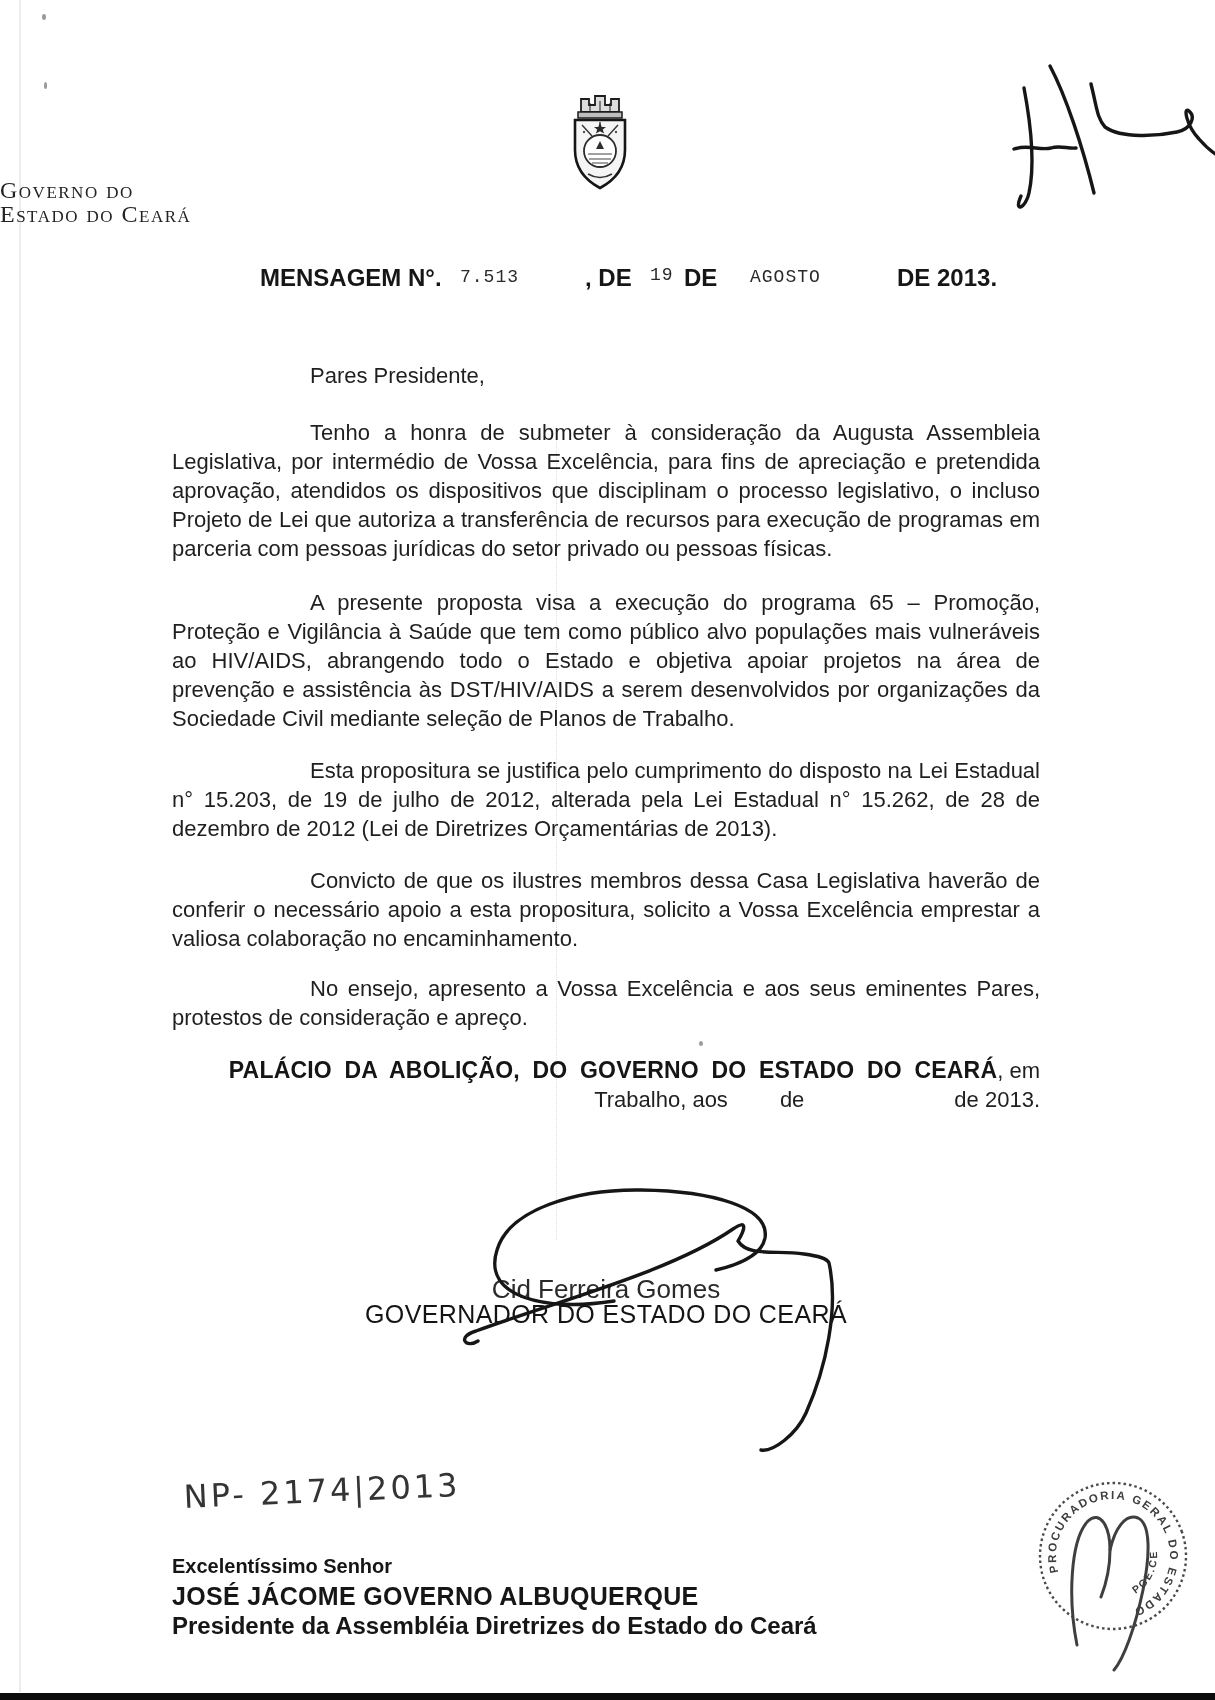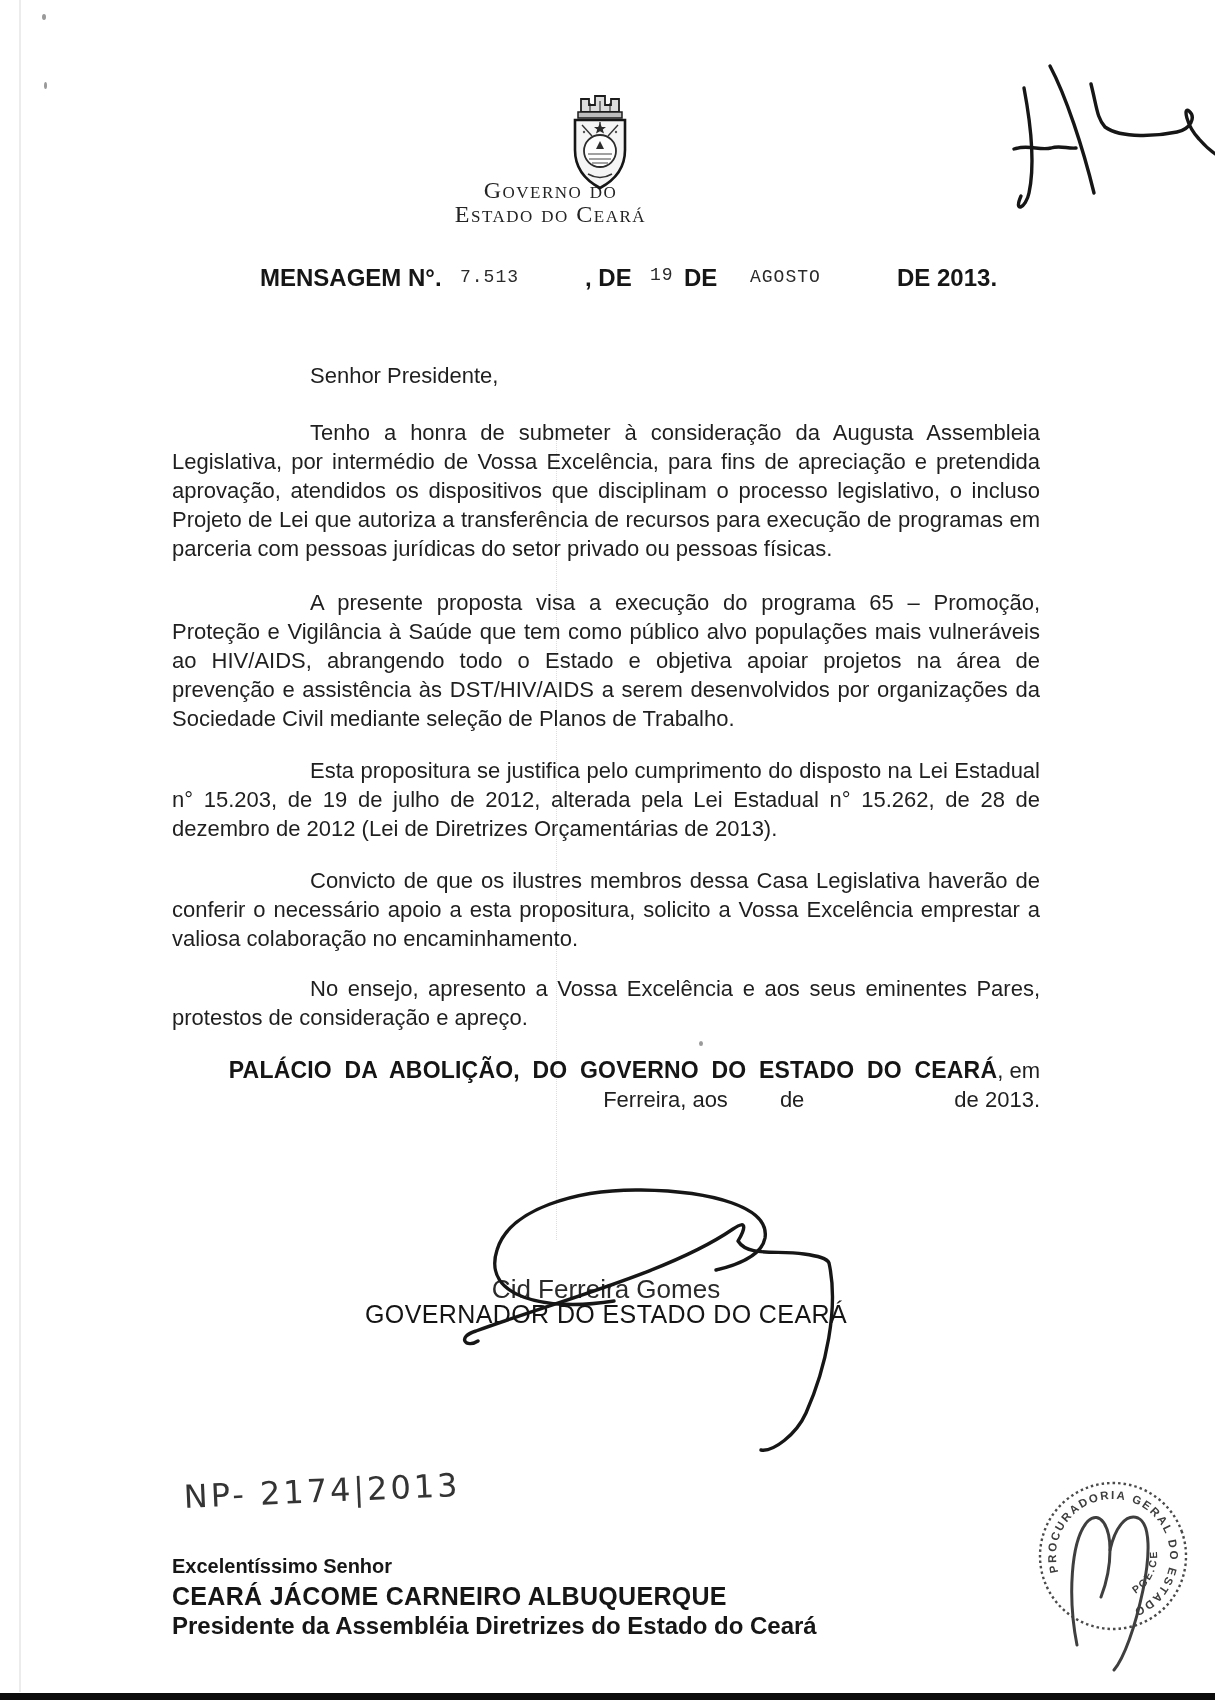--- a/index.html
+++ b/index.html
@@ -8,21 +8,21 @@
     background:#ffffff;
     position:relative;
     overflow:hidden;
     font-family:"Liberation Sans",sans-serif;
     color:#1d1d1d;
     -webkit-font-smoothing:antialiased;
   }
   .abs{position:absolute;}
   
   #letterhead{
-    top:178px;left:0;width:1101px;text-align:center;
+    top:178px;left:0;width:1101px;text-align:left;
     font-family:"Liberation Serif",serif;
     font-variant:small-caps;
     font-size:24px;line-height:24px;letter-spacing:1.5px;color:#232323;
   }
   
   #message-line{top:264px;left:228px;width:780px;height:30px;font-size:24px;margin-left:32px;}
   #message-line .b{font-weight:bold;color:#161616;}
   #message-line .tw{font-family:"Liberation Mono",monospace;font-size:18px;letter-spacing:1px;color:#2a2a2a;}
   #message-line span{position:absolute;top:0;white-space:nowrap;}
   
@@ -83,40 +83,40 @@
   <span class="b" style="left:0;">MENSAGEM N°.</span>
   <span class="tw" style="left:200px;top:3px;">7.513</span>
   <span class="b" style="left:325px;">, DE</span>
   <span class="tw" style="left:390px;top:1px;text-align:right;">19</span>
   <span class="b" style="left:424px;">DE</span>
   <span class="tw" style="left:490px;top:3px;">AGOSTO</span>
   <span class="b" style="left:637px;">DE 2013.</span>
 </div>
 
 <div class="abs" id="body-text">
-  <p class="salutation mb28">Senhor Presidente,</p>
+  <p class="salutation mb28">Pares Presidente,</p>
   <p class="mb25">Tenho a honra de submeter à consideração da Augusta Assembleia Legislativa, por intermédio de Vossa Excelência, para fins de apreciação e pretendida aprovação, atendidos os dispositivos que disciplinam o processo legislativo, o incluso Projeto de Lei que autoriza a transferência de recursos para execução de programas em parceria com pessoas jurídicas do setor privado ou pessoas físicas.</p>
   <p class="mb23">A presente proposta visa a execução do programa 65 – Promoção, Proteção e Vigilância à Saúde que tem como público alvo populações mais vulneráveis ao HIV/AIDS, abrangendo todo o Estado e objetiva apoiar projetos na área de prevenção e assistência às DST/HIV/AIDS a serem desenvolvidos por organizações da Sociedade Civil mediante seleção de Planos de Trabalho.</p>
   <p class="mb23">Esta propositura se justifica pelo cumprimento do disposto na Lei Estadual n° 15.203, de 19 de julho de 2012, alterada pela Lei Estadual n° 15.262, de 28 de dezembro de 2012 (Lei de Diretrizes Orçamentárias de 2013).</p>
   <p class="mb21">Convicto de que os ilustres membros dessa Casa Legislativa haverão de conferir o necessário apoio a esta propositura, solicito a Vossa Excelência emprestar a valiosa colaboração no encaminhamento.</p>
   <p class="mb24">No ensejo, apresento a Vossa Excelência e aos seus eminentes Pares, protestos de consideração e apreço.</p>
   <div id="closing">
     <span class="pal">PALÁCIO DA ABOLIÇÃO, DO GOVERNO DO ESTADO DO CEARÁ</span><span>, em</span><br>
-    <span>Ferreira, aos</span><span class="gap1"></span><span>de</span><span class="gap2"></span><span>de 2013.</span>
+    <span>Trabalho, aos</span><span class="gap1"></span><span>de</span><span class="gap2"></span><span>de 2013.</span>
   </div>
 </div>
 
 <div class="abs" id="sig-name">Cid Ferreira Gomes</div>
 <div class="abs" id="sig-title">GOVERNADOR DO ESTADO DO CEARÁ</div>
 
 <div class="abs" id="np-ref">NP- 2174|2013</div>
 
 <div class="abs" id="addressee">
   <div class="a1">Excelentíssimo Senhor</div>
-  <div class="a2">CEARÁ JÁCOME CARNEIRO ALBUQUERQUE</div>
+  <div class="a2">JOSÉ JÁCOME GOVERNO ALBUQUERQUE</div>
   <div class="a3">Presidente da Assembléia Diretrizes do Estado do Ceará</div>
 </div>
 
 <svg class="abs" id="overlay" width="1215" height="1700" viewBox="0 0 1215 1700" xmlns="http://www.w3.org/2000/svg">
 
   <g>
 
     <path d="M 581 112 L 581 99 L 589 99 L 589 105 L 595 105 L 595 96 L 605 96 L 605 105 L 611 105 L 611 99 L 619 99 L 619 112 Z" fill="#dcdcdc" stroke="#1c1c1c" stroke-width="1.8"></path>
     <line x1="590" y1="103" x2="590" y2="112" stroke="#1c1c1c" stroke-width="1"></line>
     <line x1="600" y1="101" x2="600" y2="112" stroke="#1c1c1c" stroke-width="1"></line>

